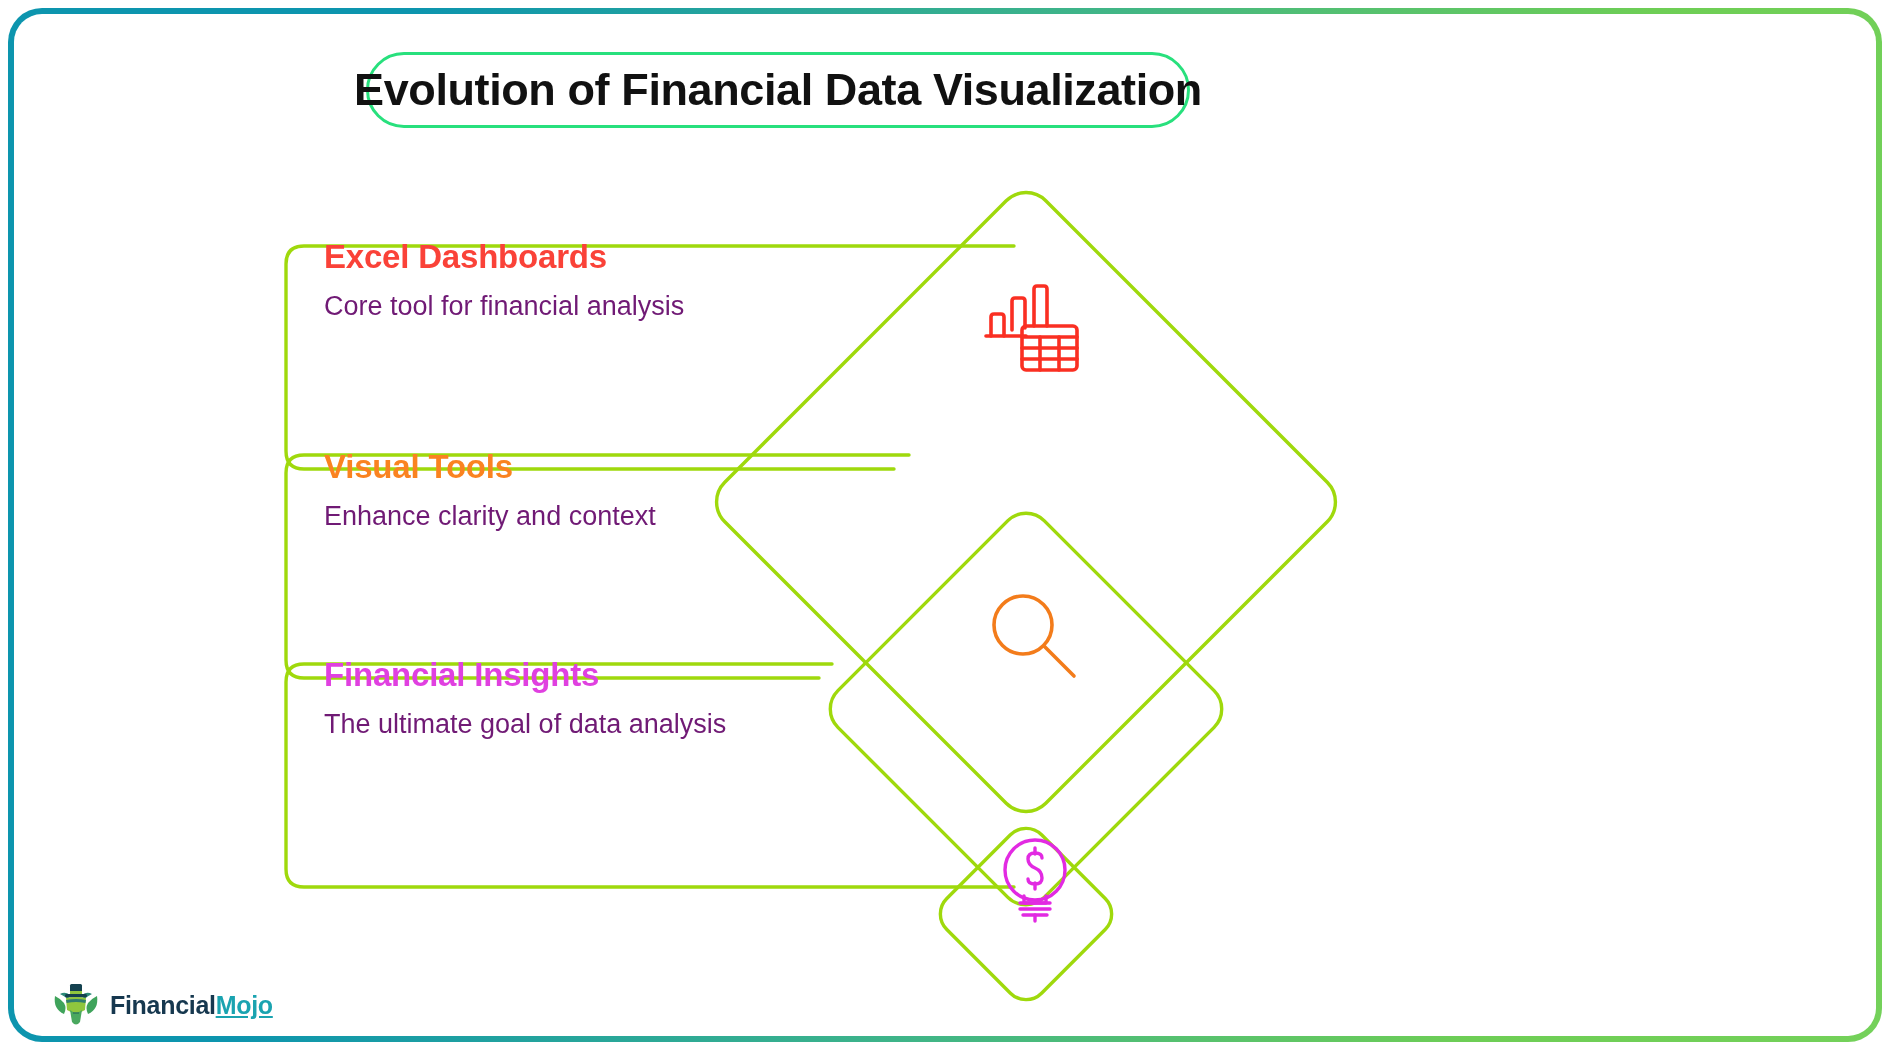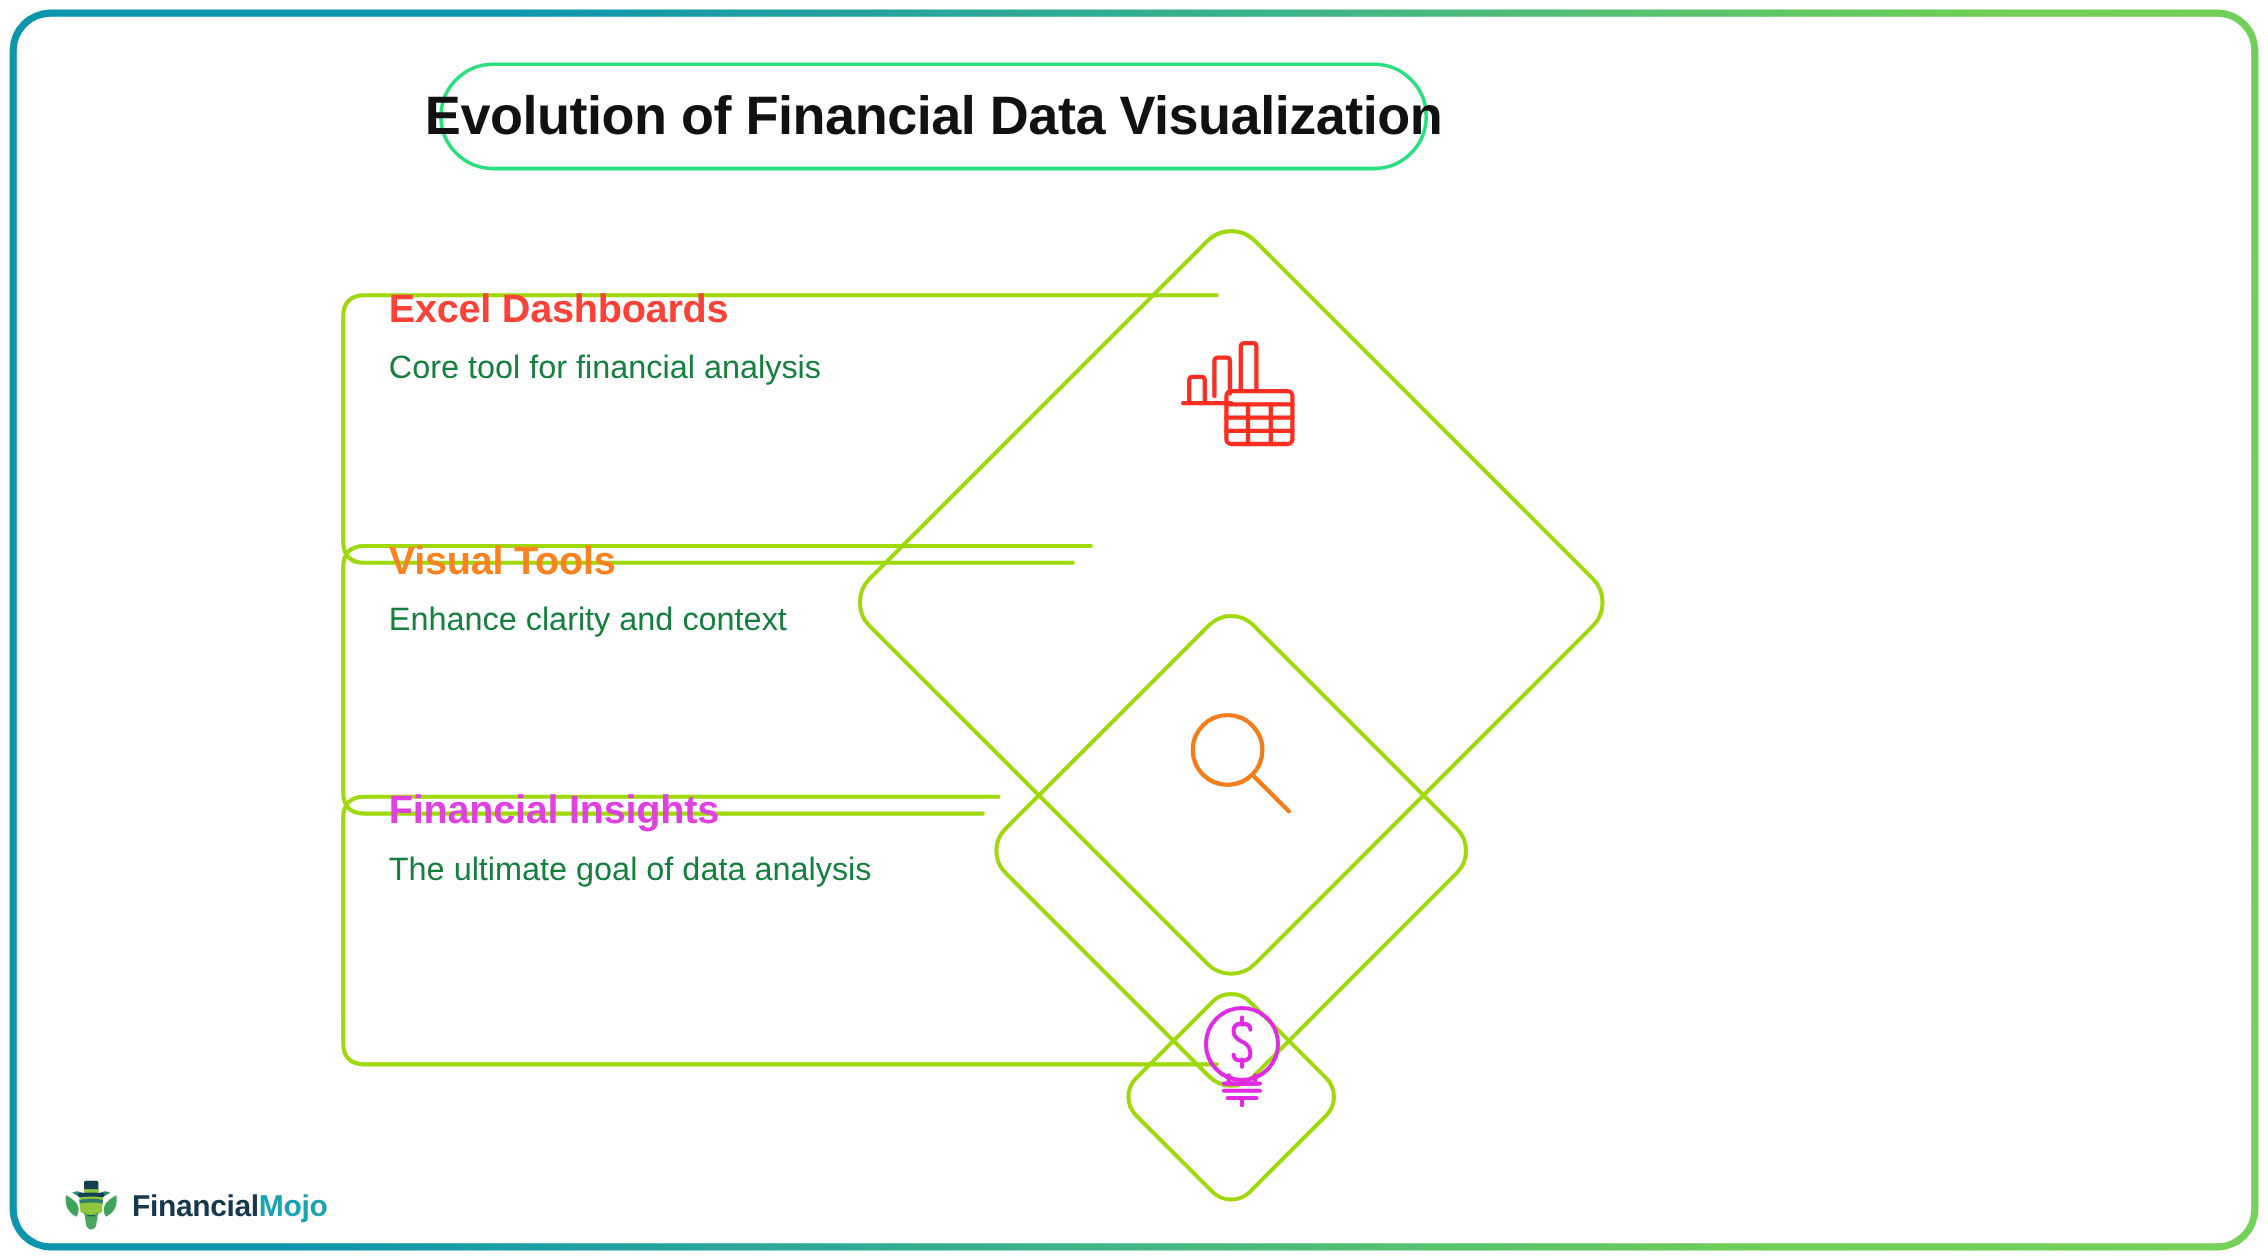--- a/index.html
+++ b/index.html
@@ -24,21 +24,21 @@
     background:#ffffff;
     border-radius:28px;
     position:relative;
     overflow:hidden;
   }
 
   
   #title-pill{
     position:absolute;
     left:352px; top:38px;
-    width:824px; height:90px;
+    width:824px; height:76px;
     border:3px solid #28e07d;
     border-radius:50px;
     display:flex; align-items:center; justify-content:center;
     background:#ffffff;
     z-index:40;
   }
   #title-text{
     font-size:45px;
     font-weight:bold;
     letter-spacing:-0.4px;
@@ -63,21 +63,21 @@
   .card-title{
     font-size:33px;
     font-weight:bold;
     letter-spacing:-0.2px;
     line-height:1.1;
     white-space:nowrap;
   }
   .card-sub{
     font-size:27px;
     font-weight:normal;
-    color:#15803d;
+    color:#701a75;
     line-height:1.2;
     margin-top:15px;
     white-space:nowrap;
   }
 
   
   .icon-wrap{ position:absolute; z-index:35; }
 
   
   #logo{
@@ -86,21 +86,21 @@
     display:flex; align-items:center; gap:10px;
     z-index:50;
   }
   #logo-word{
     font-size:25px;
     font-weight:bold;
     letter-spacing:-0.3px;
     white-space:nowrap;
   }
   .logo-a{ color:#16384f; }
-  .logo-b{ color:#1aa3b0; }
+  .logo-b{ color:#1aa3b0;text-decoration:underline; }
 </style>
 </head>
 <body>
 
 <div id="frame">
   <div id="frame-inner">
 
     <svg id="art" viewBox="0 0 1862 1022" xmlns="http://www.w3.org/2000/svg">
       <defs>
         <clipPath id="clipCard1">

